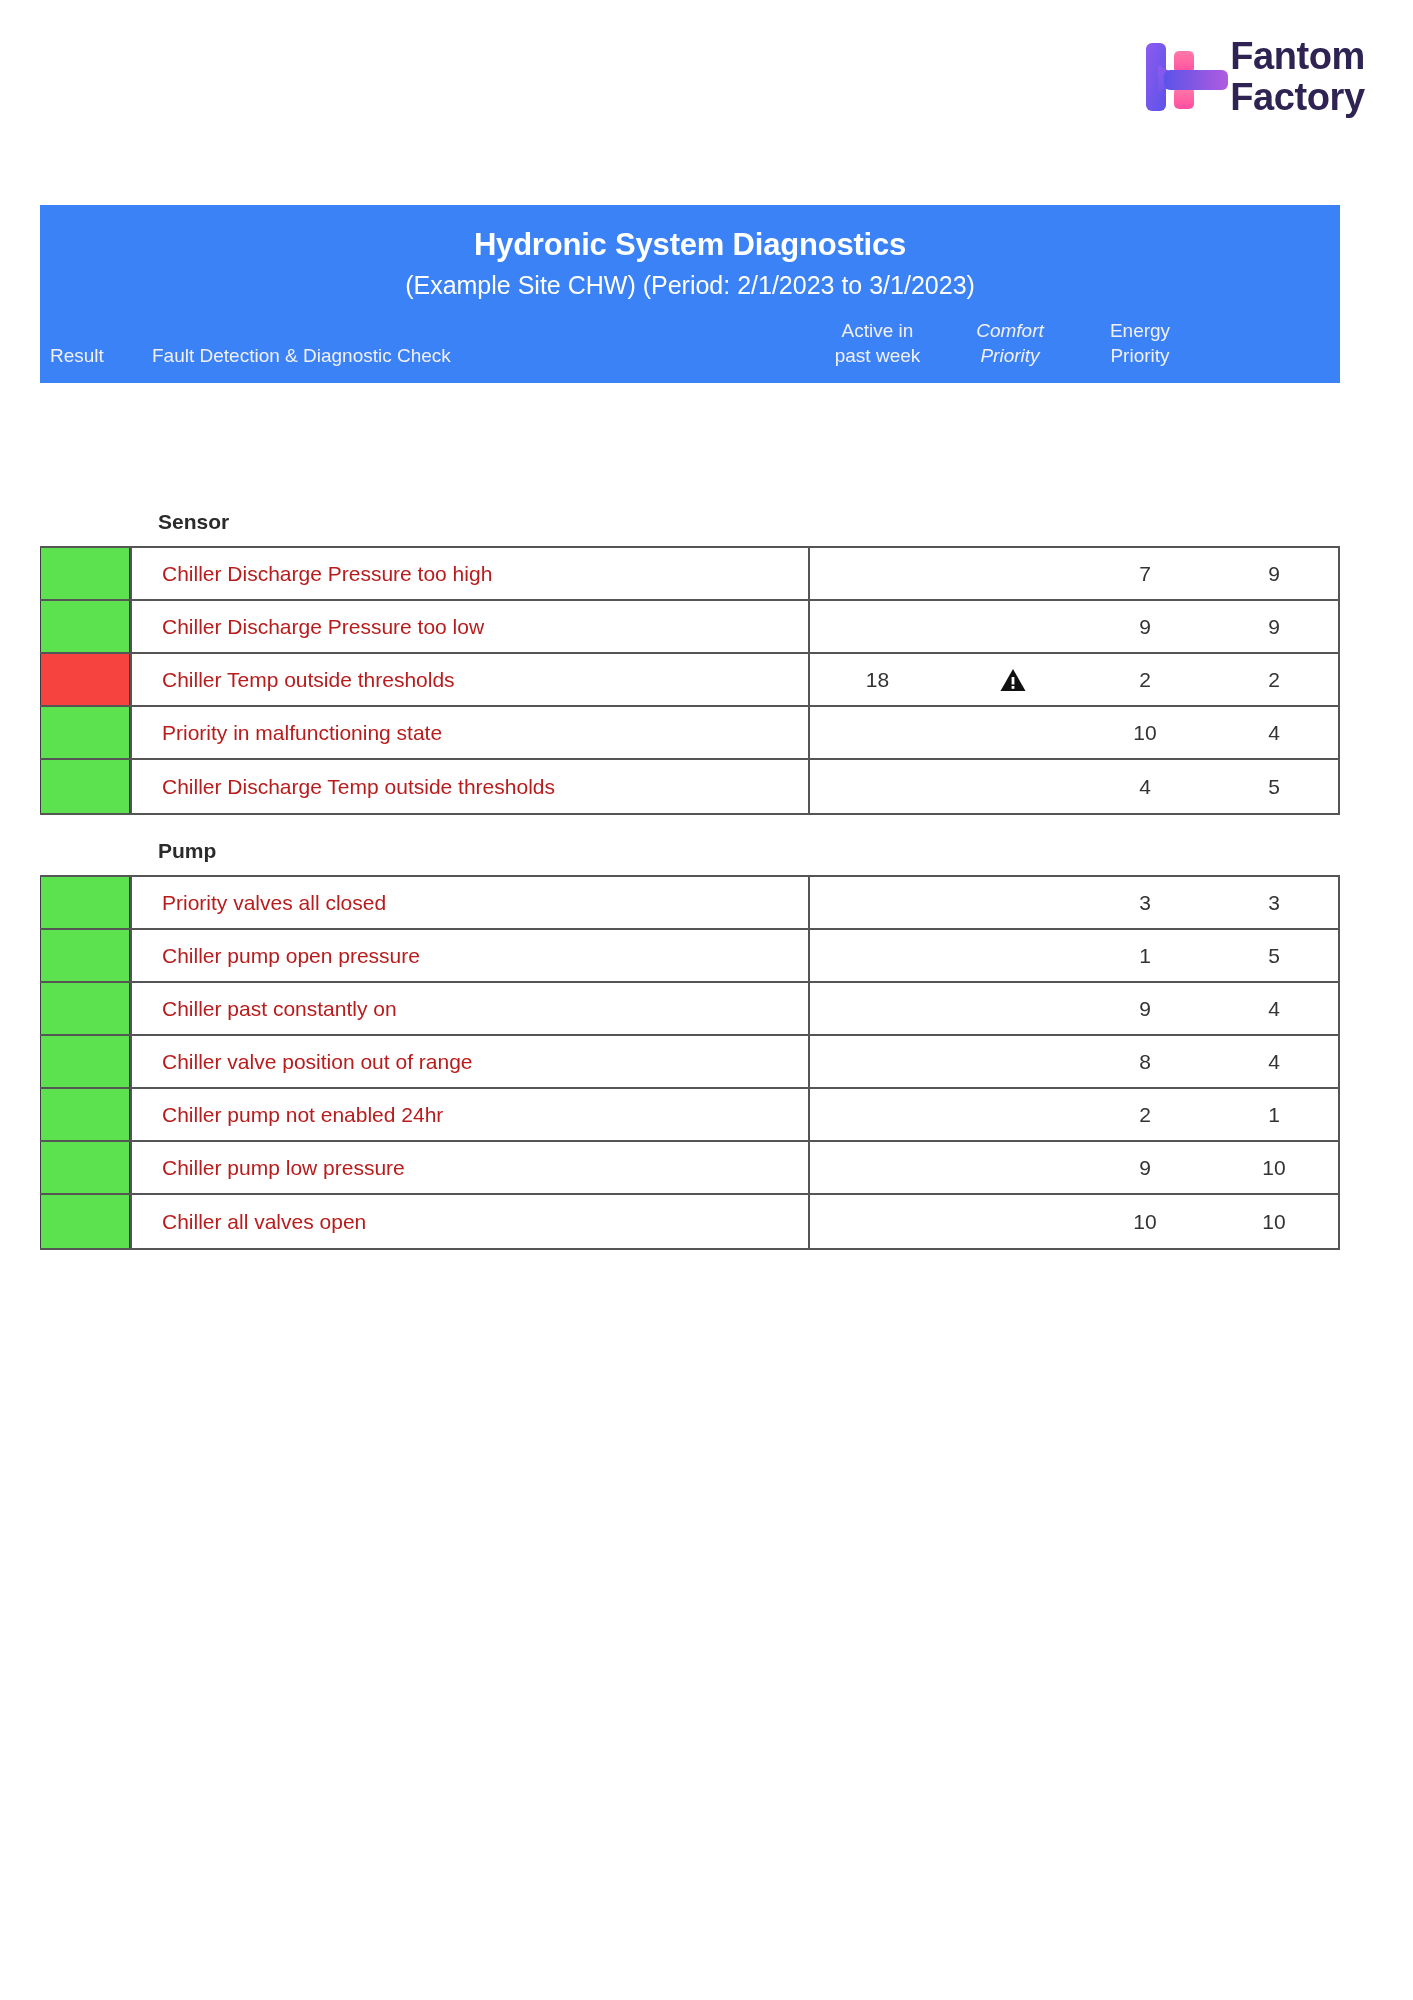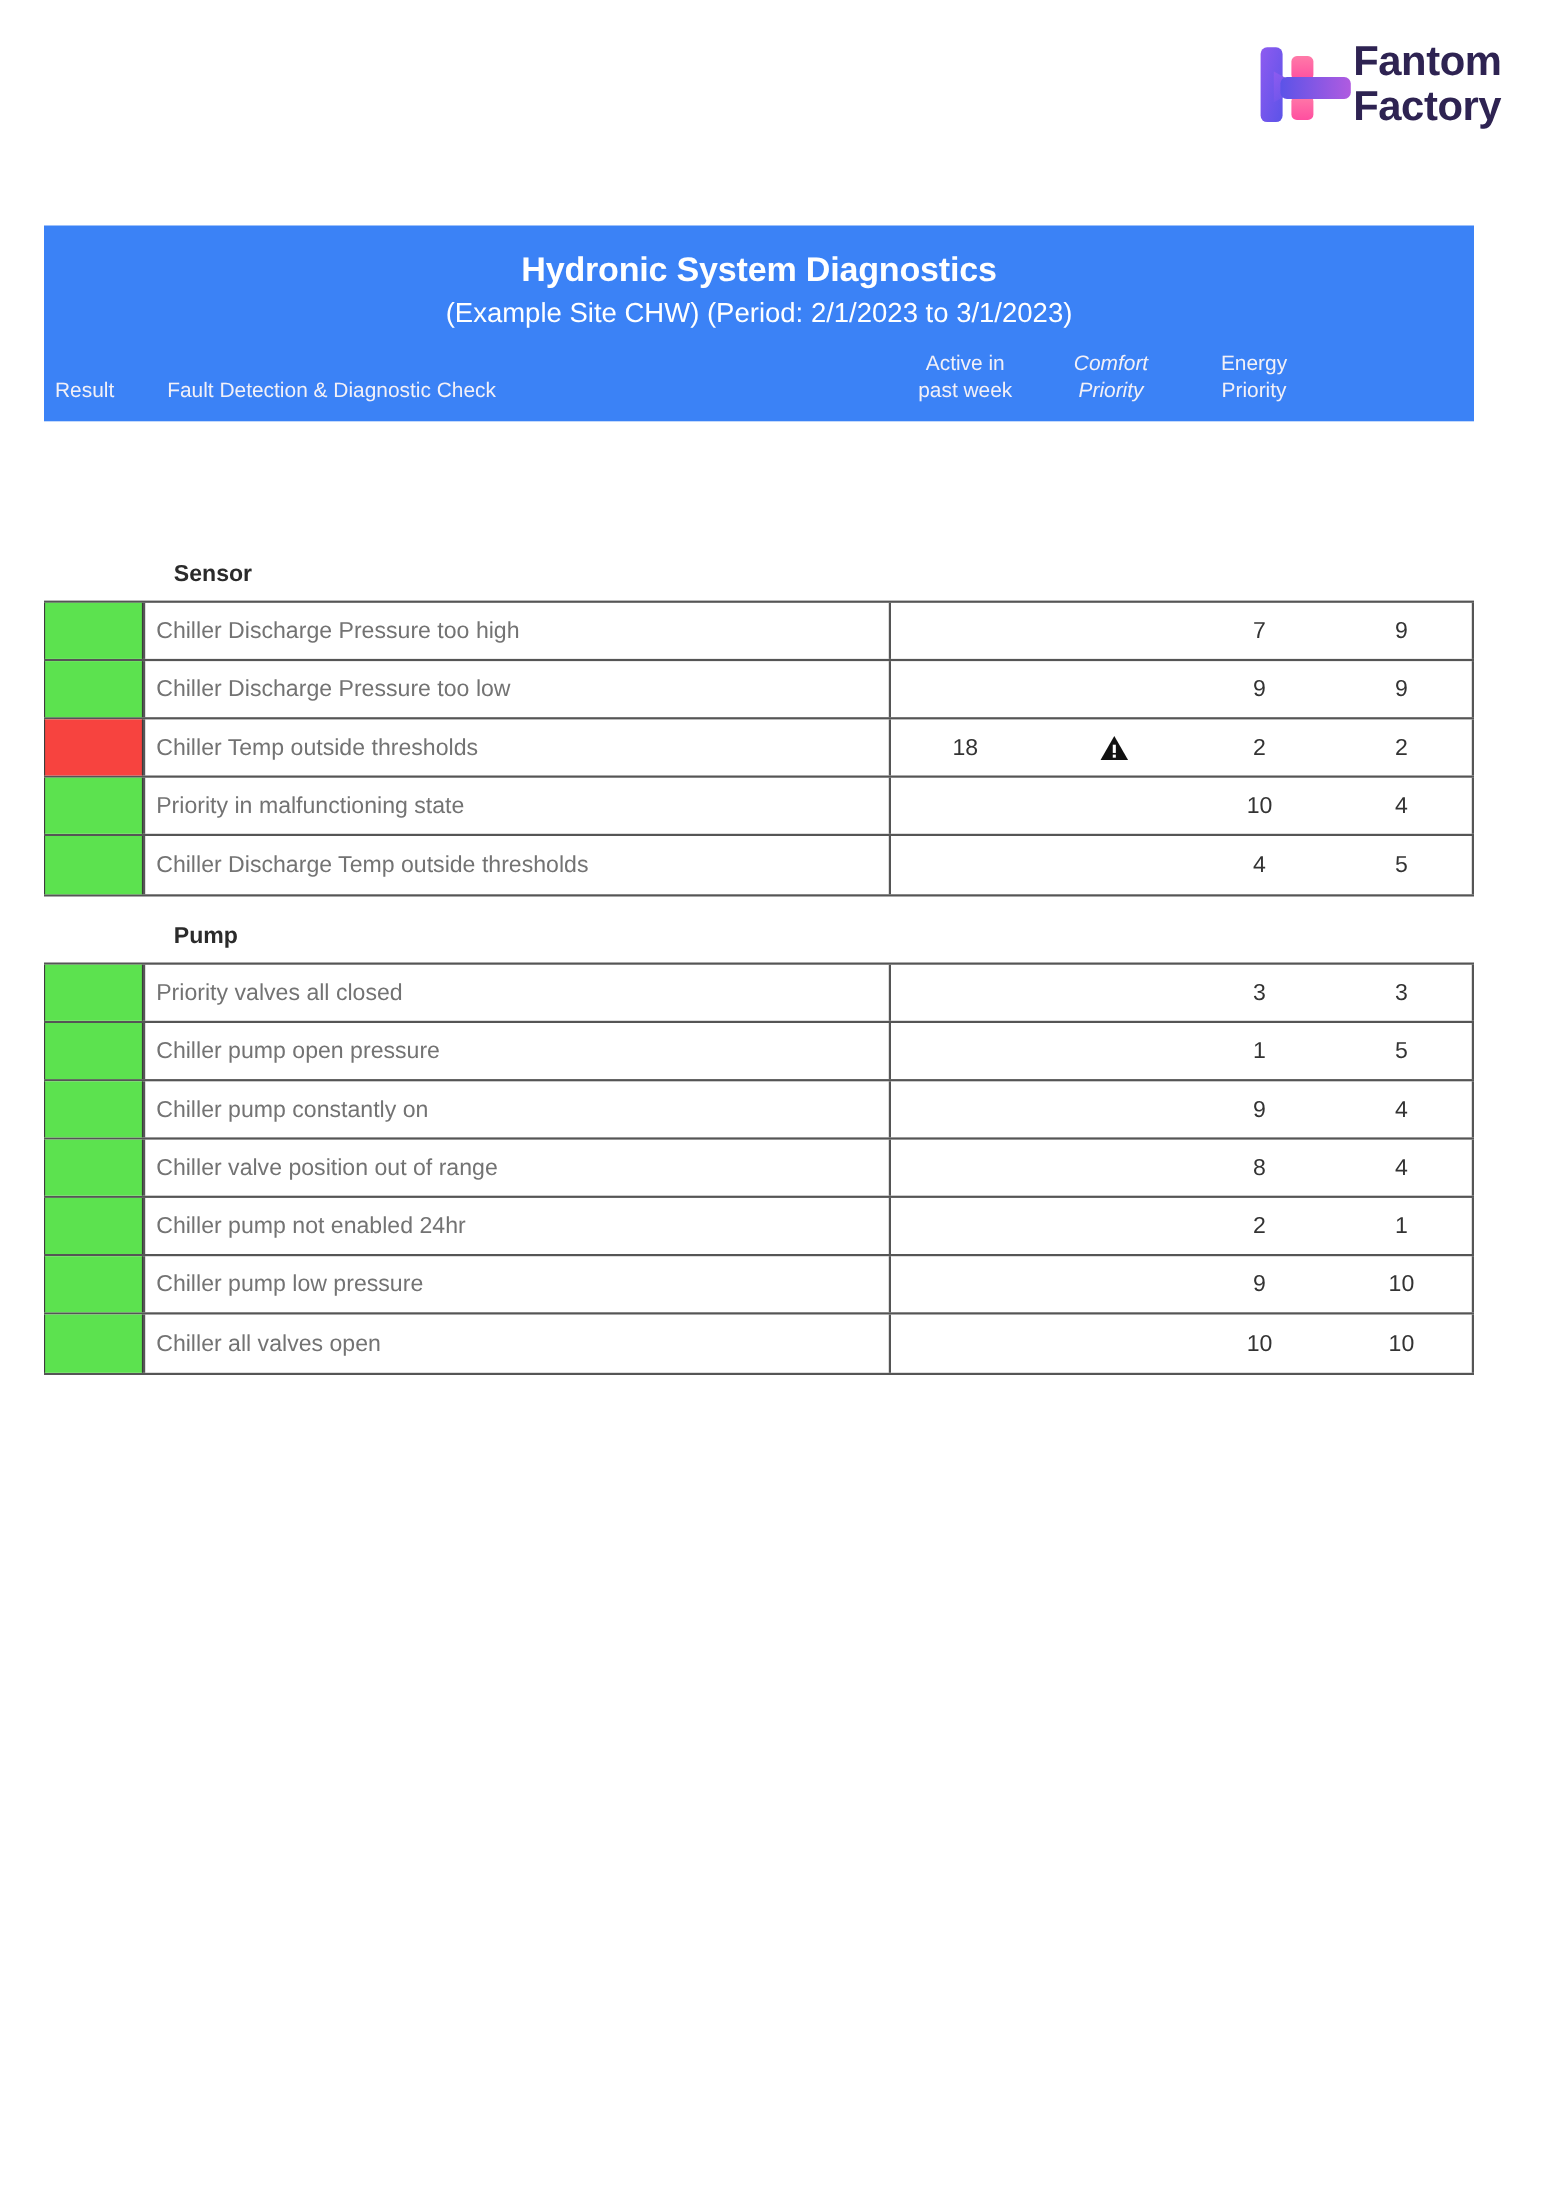--- a/index.html
+++ b/index.html
@@ -117,23 +117,23 @@
     border-bottom: none;
     border-left: 1px solid #3c3c3c;
   }
   .swatch.ok   { background: #5ce24f; }
   .swatch.fail { background: #f7433f; }
 
   .cell-check {
     width: 680px;
     display: flex;
     align-items: center;
-    padding-left: 10px;
+    padding-left: 30px;
     font-size: 21px;
-    color: #737373;
+    color: #b91c1c;
     border-left: 2px solid #555;
     border-right: 2px solid #555;
   }
   .cell-num {
     display: flex;
     align-items: center;
     justify-content: center;
     font-size: 21px;
     color: #333;
   }
@@ -279,21 +279,21 @@
           <div class="cell-check">Chiller pump open pressure</div>
           <div class="cell-num cell-duration"></div>
           <div class="cell-num cell-active"></div>
           <div class="cell-num cell-comfort">1</div>
           <div class="cell-num cell-energy">5</div>
         </div>
         <div class="row">
           <div class="cell-result">
             <div class="swatch ok"></div>
           </div>
-          <div class="cell-check">Chiller pump constantly on</div>
+          <div class="cell-check">Chiller past constantly on</div>
           <div class="cell-num cell-duration"></div>
           <div class="cell-num cell-active"></div>
           <div class="cell-num cell-comfort">9</div>
           <div class="cell-num cell-energy">4</div>
         </div>
         <div class="row">
           <div class="cell-result">
             <div class="swatch ok"></div>
           </div>
           <div class="cell-check">Chiller valve position out of range</div>

